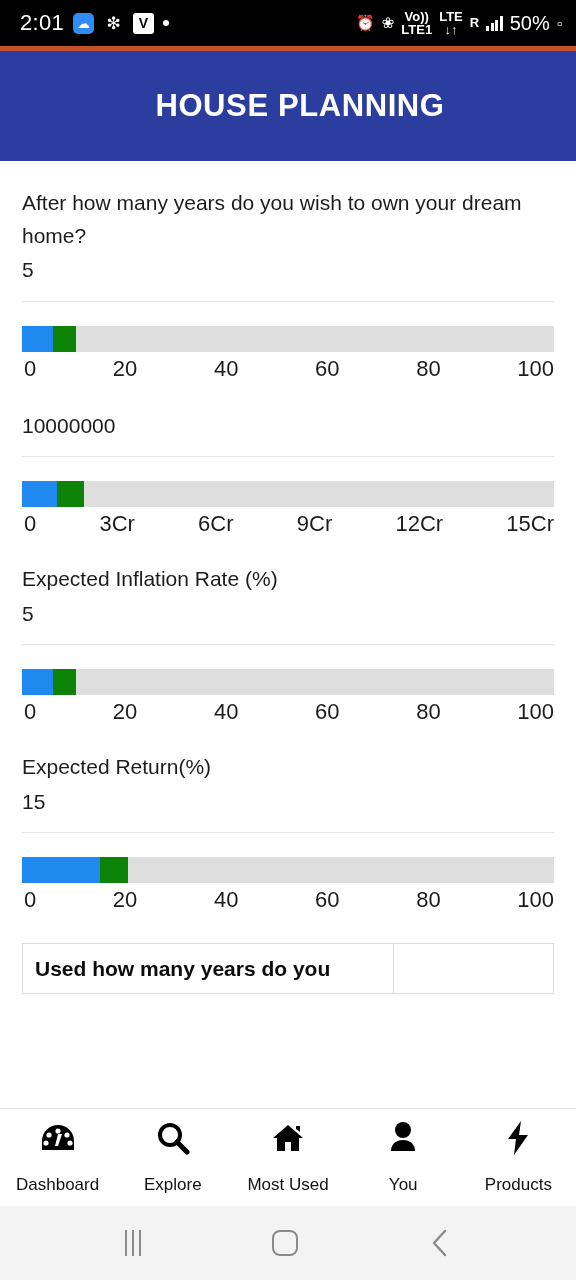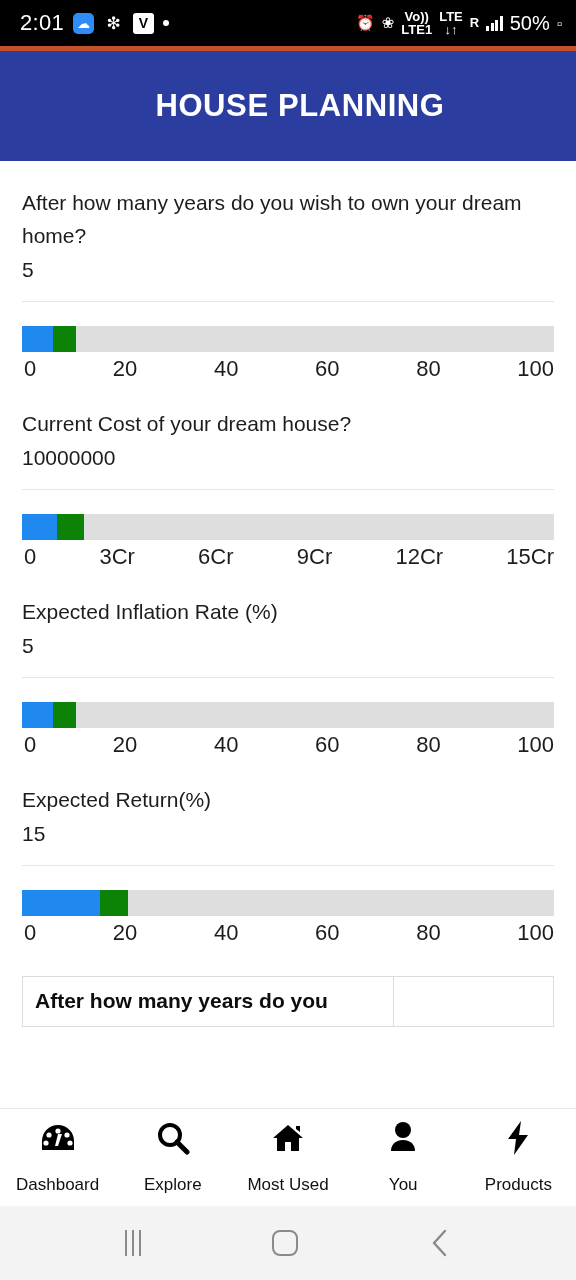--- a/index.html
+++ b/index.html
@@ -162,21 +162,20 @@
           <span>20</span>
           <span>40</span>
           <span>60</span>
           <span>80</span>
           <span>100</span>
         </div>
       </div>
     </div>
 
     <div class="field">
-      <div class="q-label">Current Cost of your dream house?</div>
       <div class="q-value">10000000</div>
       <div class="q-rule"></div>
       <div class="slider-wrap">
         <div class="track" style="background: rgb(222, 222, 222);">
           <div class="seg-blue" style="width: 6.6%; background: rgb(32, 137, 240);"></div>
           <div class="seg-green" style="width: 5%; background: rgb(12, 130, 6);"></div>
         </div>
         <div class="ticks">
           <span>0</span>
           <span>3Cr</span>
@@ -225,21 +224,21 @@
           <span>80</span>
           <span>100</span>
         </div>
       </div>
     </div>
 
     <div class="table-peek">
       <table class="tbl">
         <tbody>
             <tr>
-          <td>After how many years do you</td>
+          <td>Used how many years do you</td>
           <td class="narrow"></td>
         </tr>
       </tbody>
         </table>
     </div>
 
   </div>
 
   <div class="bottomnav">
 

